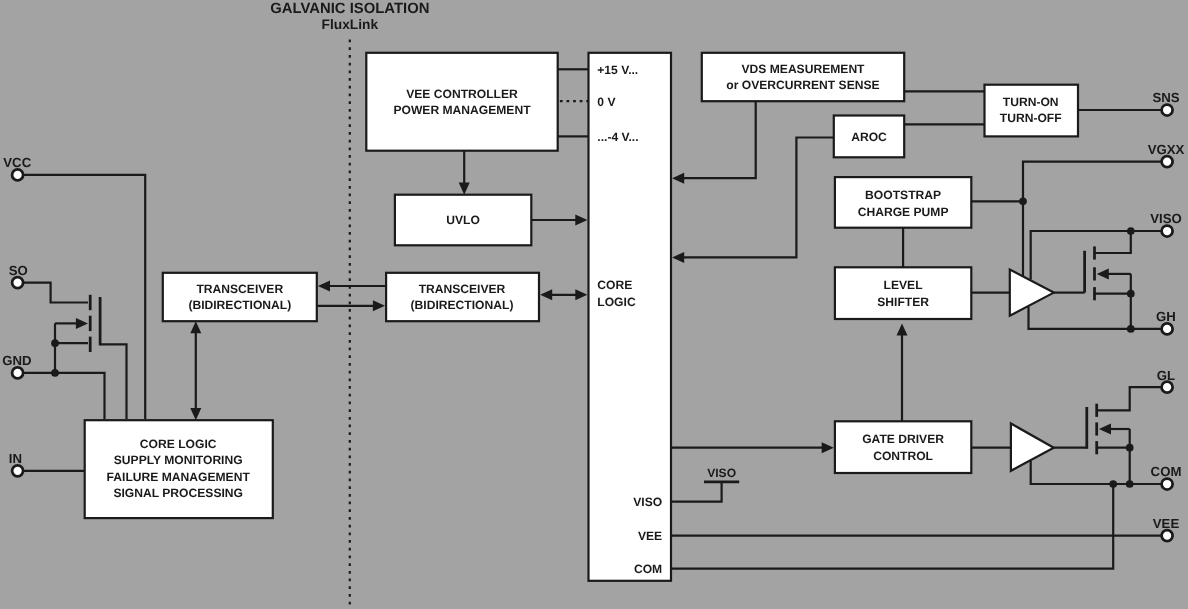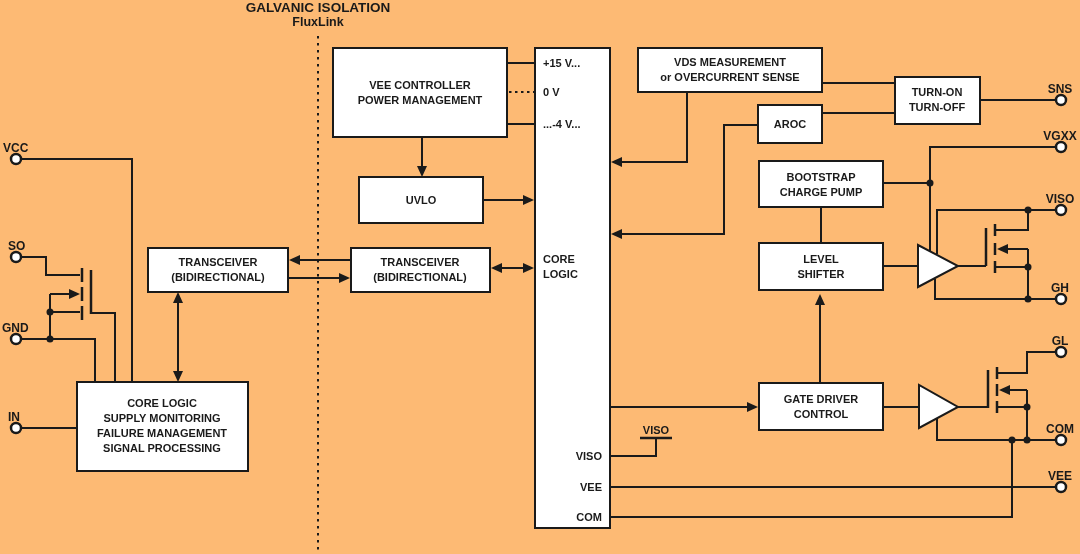--- a/index.html
+++ b/index.html
@@ -1,16 +1,16 @@
 <!DOCTYPE html>
 <html><head>
 <meta charset="utf-8">
 <style>
   html,body{margin:0;padding:0;background:#ffffff;}
-  .stage{position:relative;width:1080px;height:554px;background:#fdba74;overflow:hidden;
+  .stage{position:relative;width:1080px;height:554px;background:#a3a3a3;overflow:hidden;
          font-family:"Liberation Sans","DejaVu Sans",sans-serif;}
   svg{position:absolute;left:0;top:0;}
   svg text{fill:#1a1a1a;font-family:"Liberation Sans","DejaVu Sans",sans-serif;
            font-weight:bold;font-size:11px;}
   svg text.pin{font-size:12px;}
   svg text.title1{font-size:13.5px;}
   svg text.title2{font-size:12.5px;}
   .w{fill:none;stroke:#1a1a1a;stroke-width:2;}
   .w25{fill:none;stroke:#1a1a1a;stroke-width:2.5;}
   .box{fill:#ffffff;stroke:#1a1a1a;stroke-width:2;}

